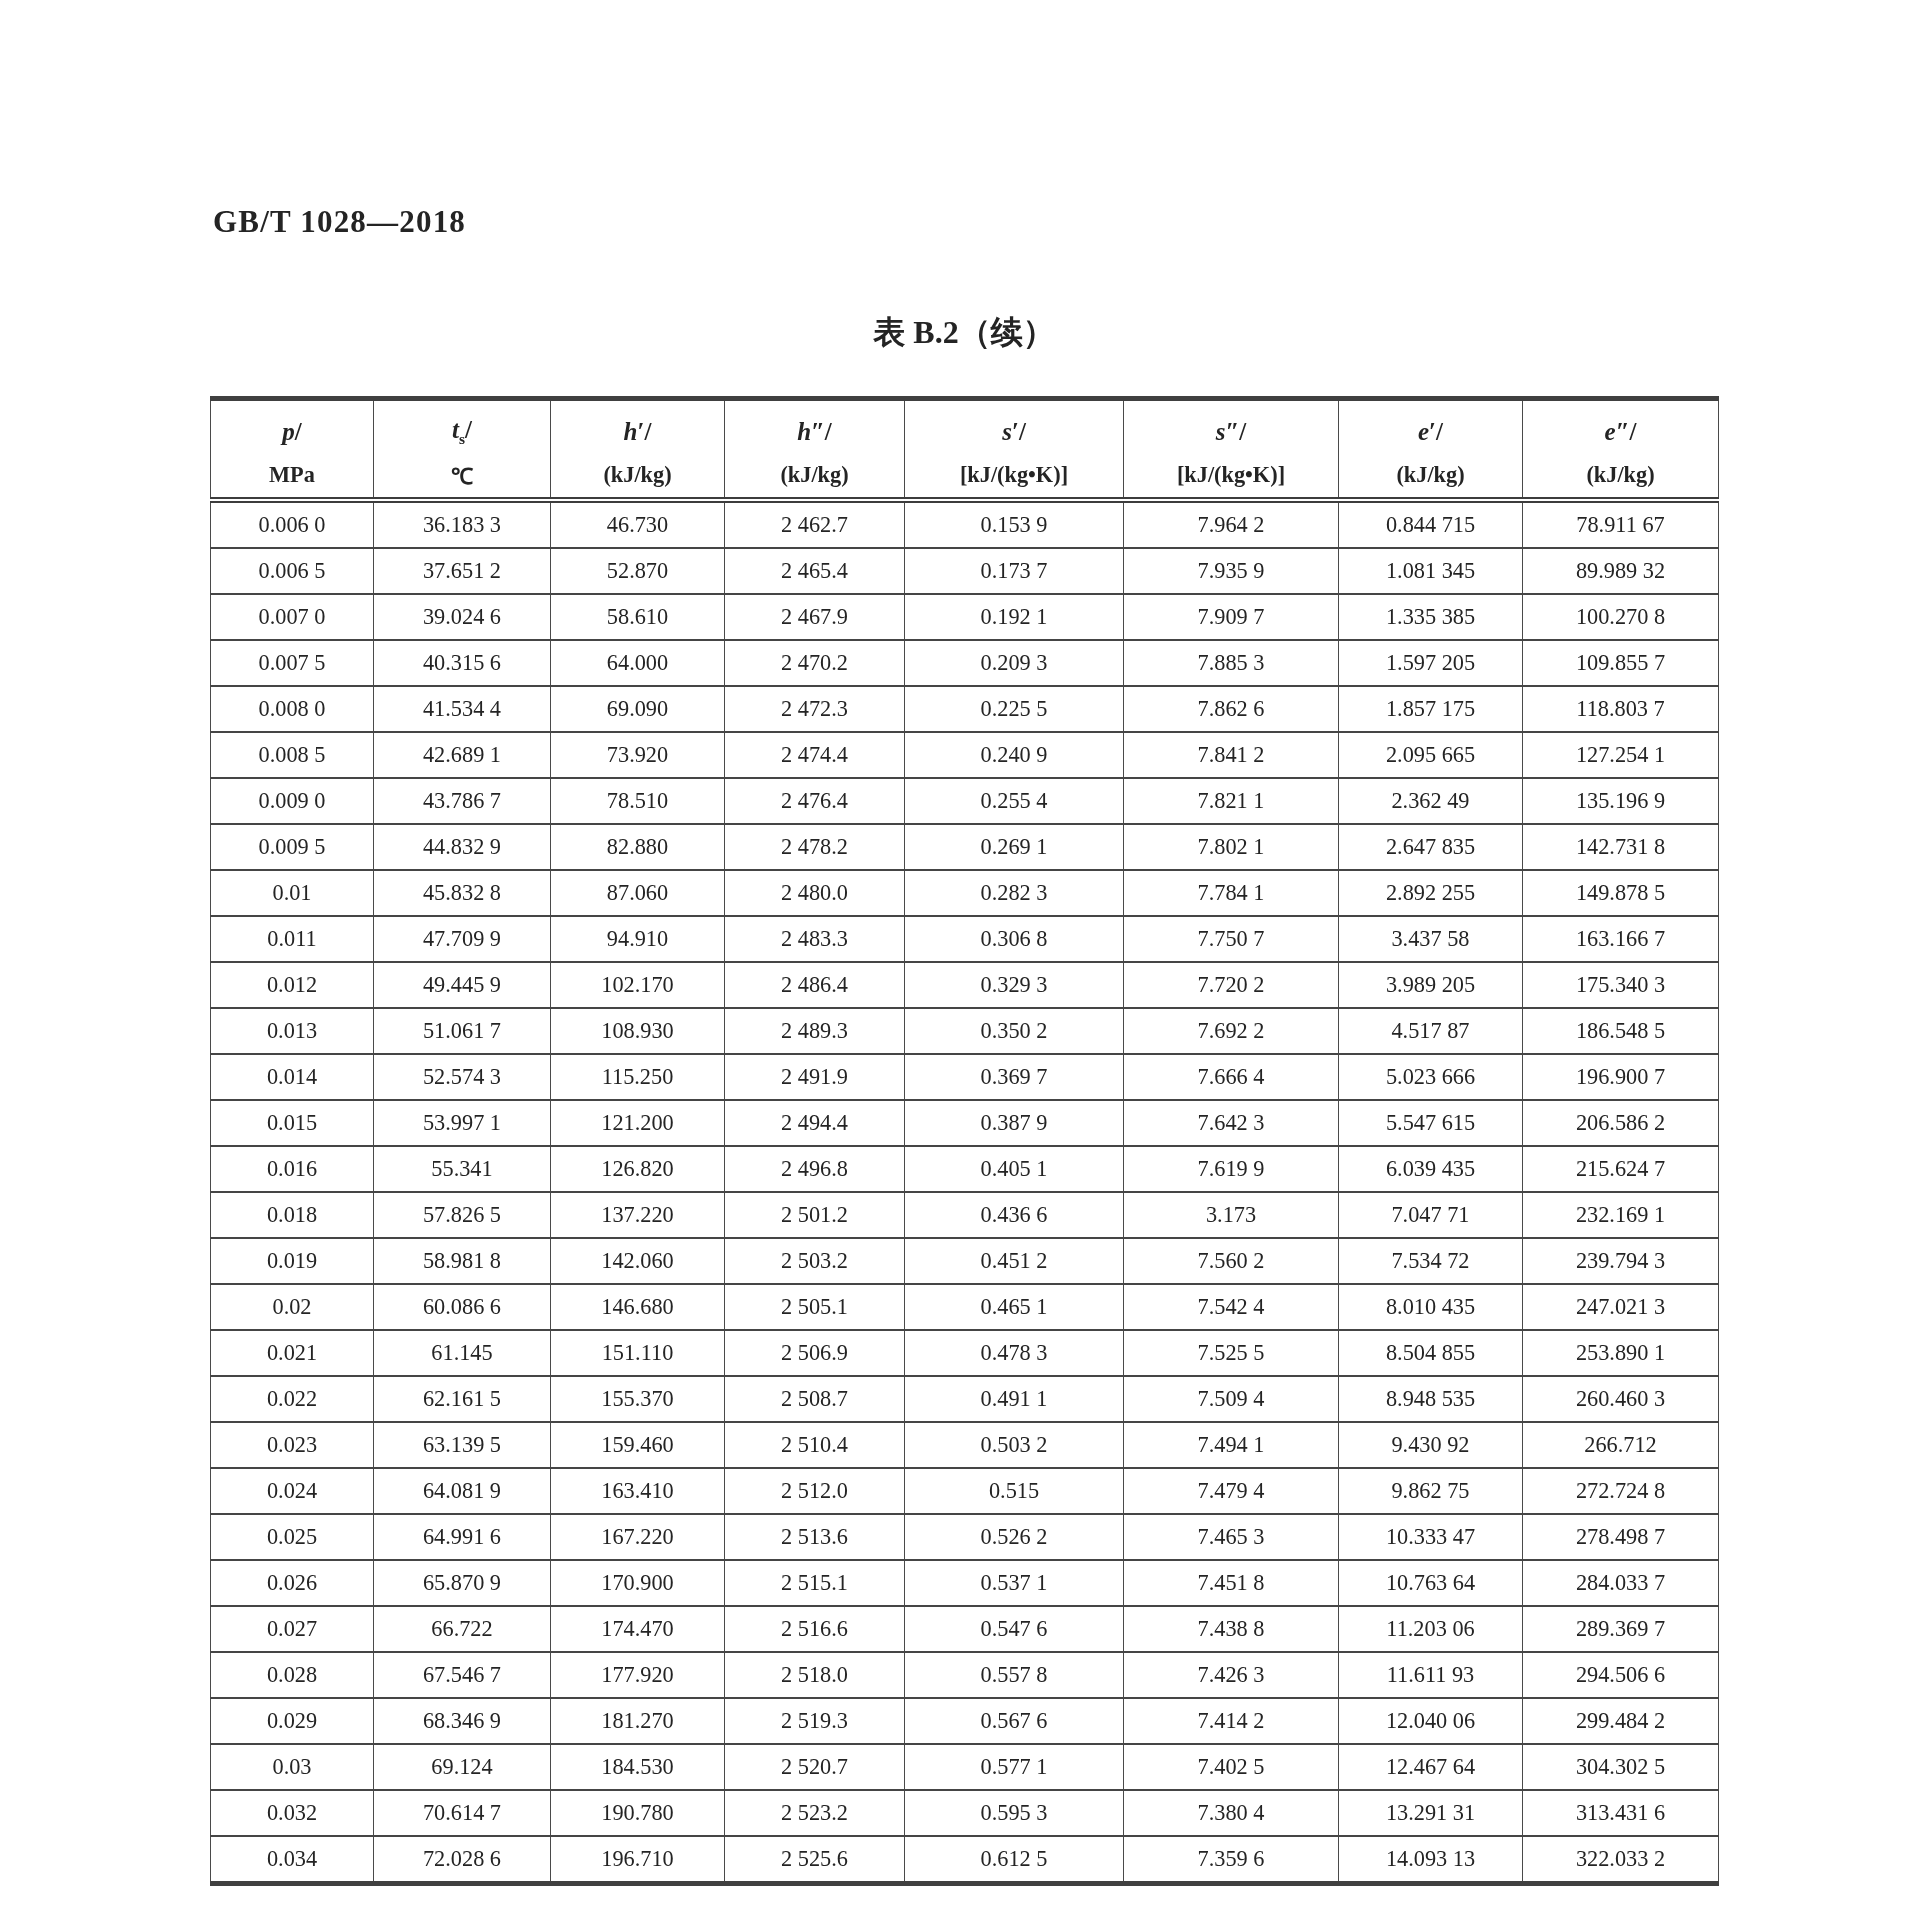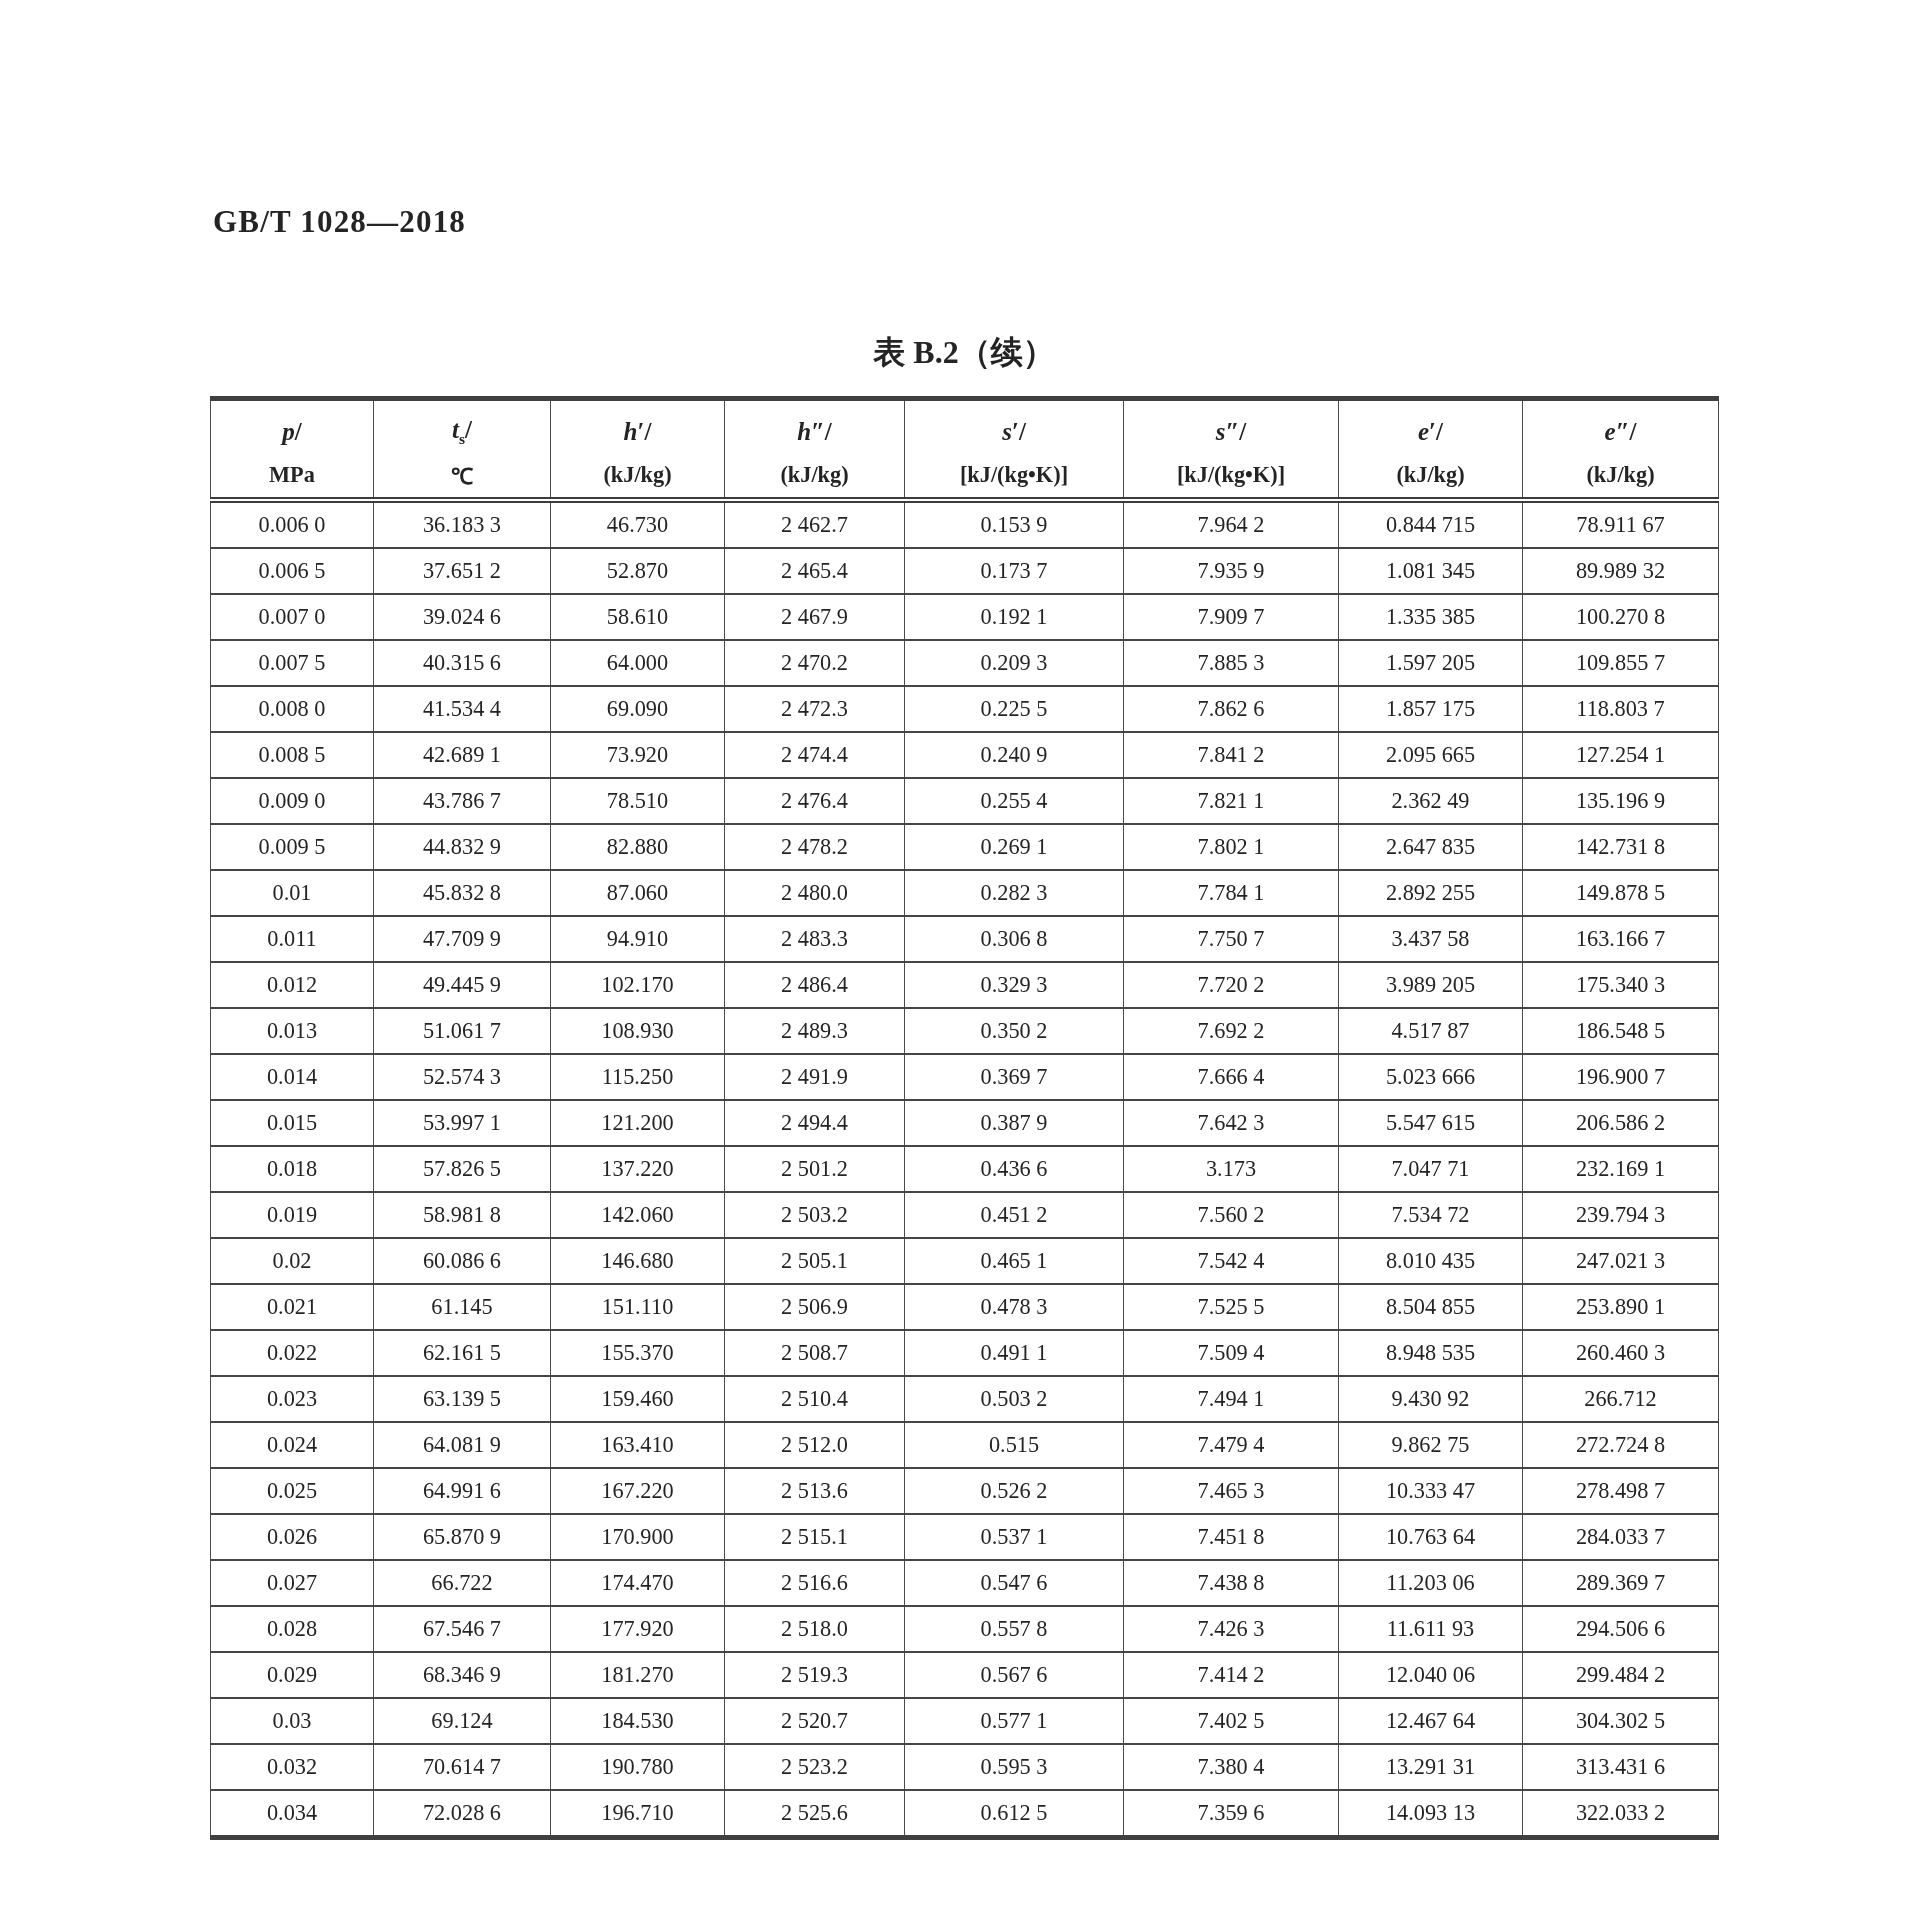--- a/index.html
+++ b/index.html
@@ -12,21 +12,21 @@
     font-family:"Liberation Serif", serif;
     color:#242424;
   }
   .std-code{
     position:absolute;left:213px;top:204px;
     font-size:31px;font-weight:bold;letter-spacing:1.2px;
     font-family:Liberation Serif, serif;
   }
   .tbl-title{
     position:absolute;left:210px;top:311px;width:1508px;
-    text-align:center;font-size:32px;font-weight:bold;margin-top:20px;
+    text-align:center;font-size:32px;font-weight:bold;
   }
   table.steam{
     position:absolute;left:210px;top:396px;width:1508px;
     border-collapse:collapse;table-layout:fixed;
     background:#fff;
   }
   table.steam th, table.steam td{
     border-left:1.9px solid #4a4a4a;
     border-right:1.9px solid #4a4a4a;
     text-align:center;vertical-align:middle;
@@ -239,20 +239,30 @@
           <td>0.015</td>
           <td>53.997 1</td>
           <td>121.200</td>
           <td>2 494.4</td>
           <td>0.387 9</td>
           <td>7.642 3</td>
           <td>5.547 615</td>
           <td>206.586 2</td>
         </tr>
         <tr>
+          <td>0.016</td>
+          <td>55.341</td>
+          <td>126.820</td>
+          <td>2 496.8</td>
+          <td>0.405 1</td>
+          <td>7.619 9</td>
+          <td>6.039 435</td>
+          <td>215.624 7</td>
+        </tr>
+        <tr>
           <td>0.018</td>
           <td>57.826 5</td>
           <td>137.220</td>
           <td>2 501.2</td>
           <td>0.436 6</td>
           <td>3.173</td>
           <td>7.047 71</td>
           <td>232.169 1</td>
         </tr>
         <tr>

